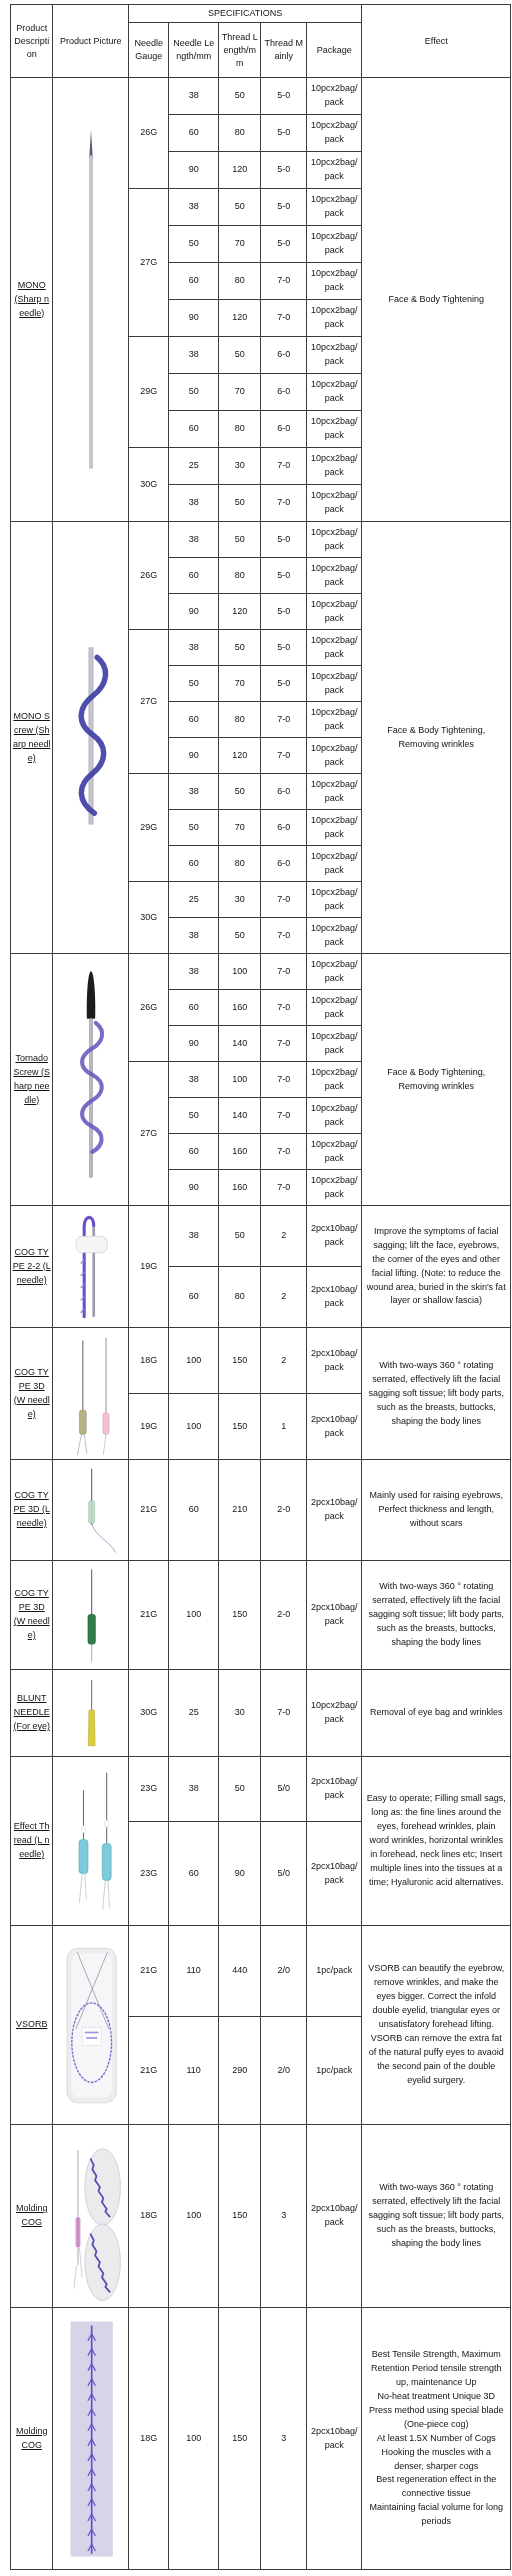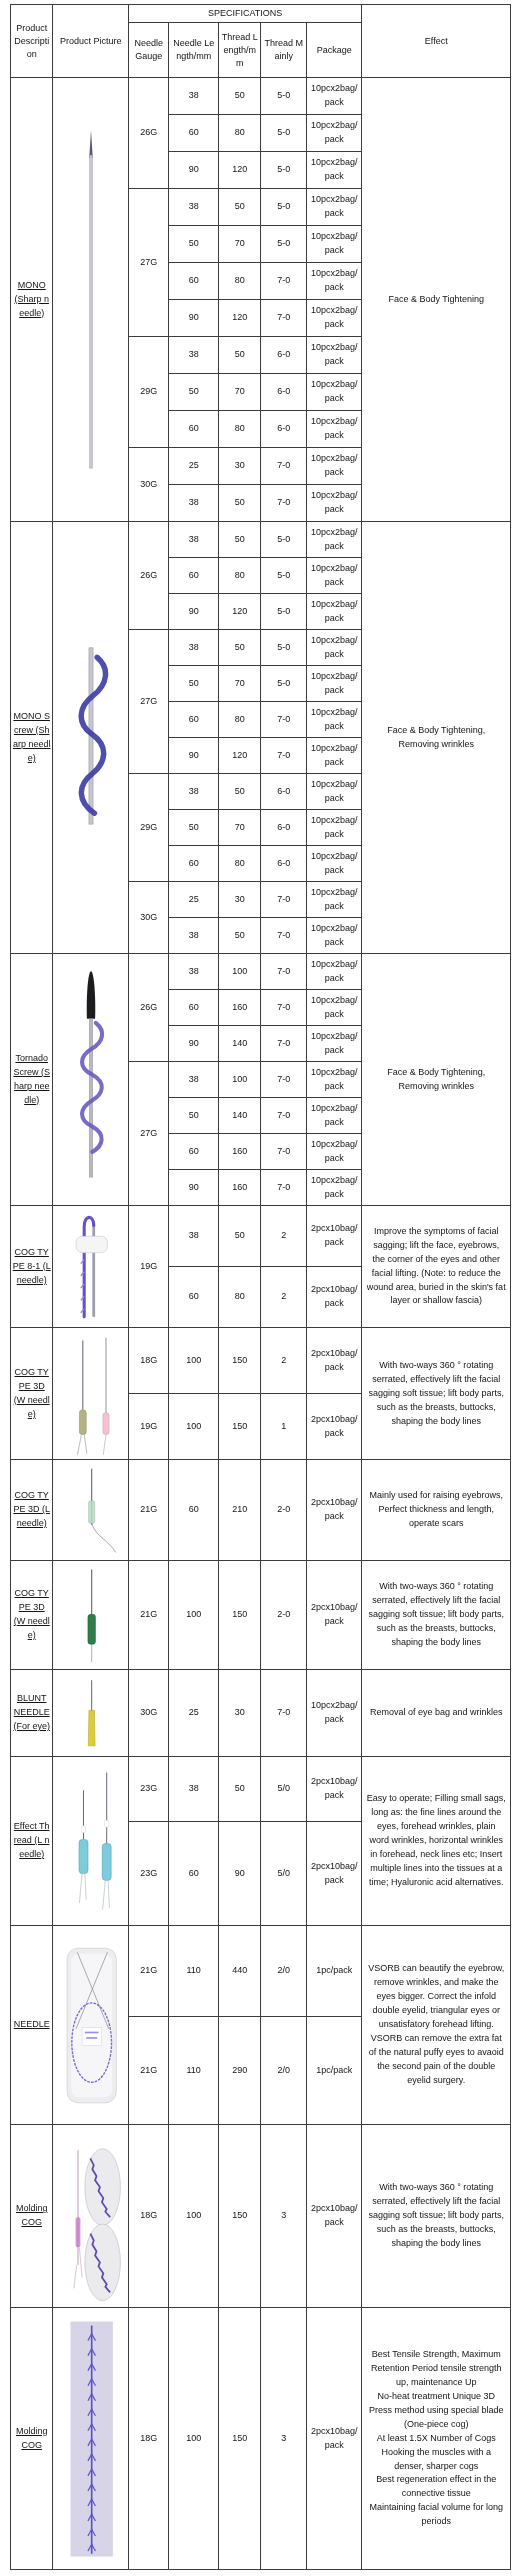--- a/index.html
+++ b/index.html
@@ -265,21 +265,21 @@
           <td class="num-cell">7-0</td>
           <td class="package-cell">10pcx2bag/pack</td>
         </tr>
         <tr style="height: 36px;">
           <td class="num-cell">90</td>
           <td class="num-cell">160</td>
           <td class="num-cell">7-0</td>
           <td class="package-cell">10pcx2bag/pack</td>
         </tr>
         <tr style="height: 61px;">
-          <td class="desc-cell" rowspan="2">COG TYPE 8-1 (L needle)</td>
+          <td class="desc-cell" rowspan="2">COG TYPE 2-2 (L needle)</td>
           <td class="pic-cell" rowspan="2">
             <svg width="66" height="116" viewBox="0 0 96 170">
               <rect x="50" y="22" width="4" height="136" fill="#9d9daa"></rect>
               <path d="M52 24 C52 8 38 8 38 26 L38 158" fill="none" stroke="#6a50c8" stroke-width="4.5" stroke-linecap="round"></path>
               <g stroke="#9a86e0" stroke-width="2">
                 <line x1="38" y1="74" x2="33" y2="80"></line>
                 <line x1="38" y1="92" x2="33" y2="98"></line>
                 <line x1="38" y1="110" x2="33" y2="116"></line>
                 <line x1="38" y1="128" x2="33" y2="134"></line>
                 <line x1="38" y1="146" x2="33" y2="152"></line>
@@ -333,21 +333,21 @@
               <line x1="49" y1="10" x2="49" y2="92" stroke="#5f5f70" stroke-width="1.6"></line>
               <rect x="44.5" y="56" width="9" height="34" rx="4" fill="#bcd9c4" opacity="0.85" stroke="#8fb29c" stroke-width="0.8"></rect>
               <path d="M49 90 C56 110 74 114 84 132" fill="none" stroke="#9090ba" stroke-width="1.2"></path>
             </svg>
           </td>
           <td class="gauge-cell">21G</td>
           <td class="num-cell">60</td>
           <td class="num-cell">210</td>
           <td class="num-cell">2-0</td>
           <td class="package-cell">2pcx10bag/pack</td>
-          <td class="effect-cell">Mainly used for raising eyebrows, Perfect thickness and length, operate scars</td>
+          <td class="effect-cell">Mainly used for raising eyebrows, Perfect thickness and length, without scars</td>
         </tr>
         <tr style="height: 109px;">
           <td class="desc-cell">COG TYPE 3D (W needle)</td>
           <td class="pic-cell">
             <svg width="66" height="102" viewBox="0 0 96 150">
               <line x1="49" y1="8" x2="49" y2="78" stroke="#5f5f70" stroke-width="1.6"></line>
               <rect x="43.5" y="74" width="11" height="44" rx="4" fill="#2f7d49" stroke="#1f5c33" stroke-width="0.8"></rect>
               <line x1="49" y1="118" x2="49" y2="144" stroke="#9a9aa4" stroke-width="1.2"></line>
             </svg>
           </td>
@@ -395,21 +395,21 @@
           <td class="effect-cell" rowspan="2">Easy to operate; Filling small sags, long as: the fine lines around the eyes, forehead wrinkles, plain word wrinkles, horizontal wrinkles in forehead, neck lines etc; Insert multiple lines into the tissues at a time; Hyaluronic acid alternatives.</td>
         </tr>
         <tr style="height: 104px;">
           <td class="gauge-cell">23G</td>
           <td class="num-cell">60</td>
           <td class="num-cell">90</td>
           <td class="num-cell">5/0</td>
           <td class="package-cell">2pcx10bag/pack</td>
         </tr>
         <tr style="height: 91px;">
-          <td class="desc-cell" rowspan="2">NEEDLE</td>
+          <td class="desc-cell" rowspan="2">VSORB</td>
           <td class="pic-cell" rowspan="2">
             <svg width="66" height="171" viewBox="0 0 96 250">
               <rect x="13" y="12" width="72" height="226" rx="16" fill="#ededef" stroke="#cdcdd2" stroke-width="1"></rect>
               <rect x="19" y="20" width="60" height="210" rx="12" fill="#f6f6f8"></rect>
               <path d="M28 18 L74 130 M72 18 L26 130" stroke="#8e8e98" stroke-width="1.1" fill="none"></path>
               <ellipse cx="49" cy="150" rx="29" ry="58" fill="none" stroke="#7b6ad0" stroke-width="2" stroke-dasharray="4 1.6"></ellipse>
               <rect x="35" y="128" width="28" height="26" fill="#fdfdfd" stroke="#d8d8dc" stroke-width="0.8"></rect>
               <rect x="39" y="134" width="20" height="2.4" fill="#9d8ede"></rect>
               <rect x="41" y="142" width="16" height="2.4" fill="#9d8ede"></rect>
             </svg>

